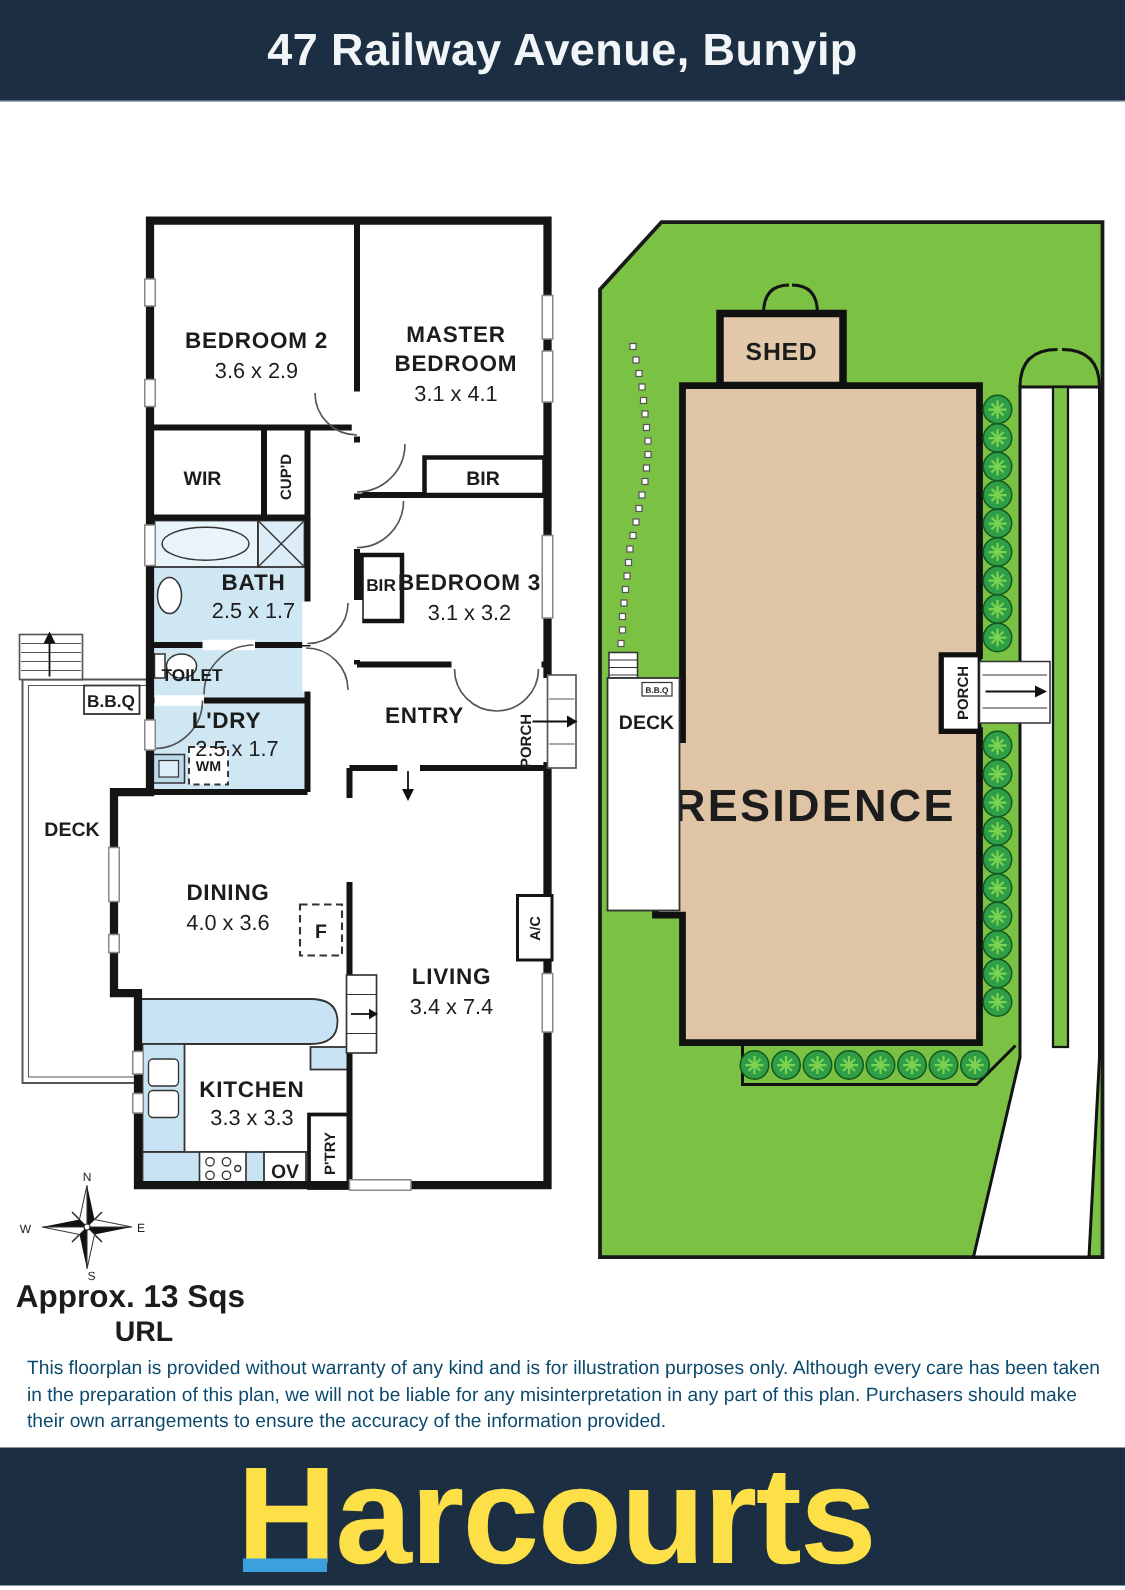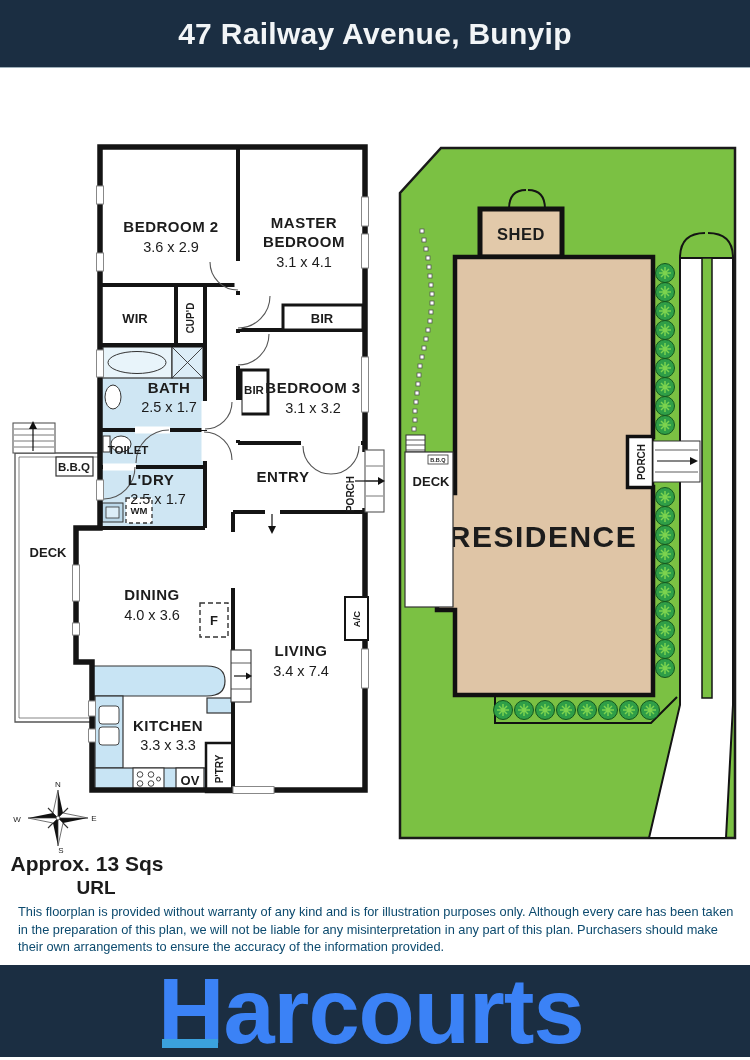--- a/index.html
+++ b/index.html
@@ -15,21 +15,21 @@
   .sm{font-size:11.5px;}
   .xs{font-size:10px;}
   .xxs{font-size:5.5px;font-weight:700;}
   .res{font-size:30px;letter-spacing:1.5px;}
   .shed{font-size:16.5px;letter-spacing:.5px;}
   .note1{font-size:21px;font-weight:700;}
   .note2{font-size:19px;font-weight:700;}
   .cmp{font-size:8px;font-weight:500;fill:#222;}
   .disclaimer{padding:3px 16px 0 18px;font-size:12.8px;line-height:1.37;color:#0c4a6e;height:65px;box-sizing:border-box;}
   .footer{height:92px;background:#1b2e42;position:relative;display:flex;align-items:center;}
-  .brand{color:#3b82f6;font-size:92px;font-weight:bold;letter-spacing:-1px;margin-left:158px;line-height:1;}
+  .brand{color:#fde047;font-size:92px;font-weight:bold;letter-spacing:-1px;margin-left:158px;line-height:1;}
   .brand-underline{position:absolute;left:162px;top:74px;width:56px;height:9px;background:#3ba1dd;}
 </style>
 </head>
 <body>
 
 <div class="header">
   <span class="header-title">47 Railway Avenue, Bunyip</span>
 </div>
 
 <svg width="750" height="832" viewBox="0 68 750 832">

